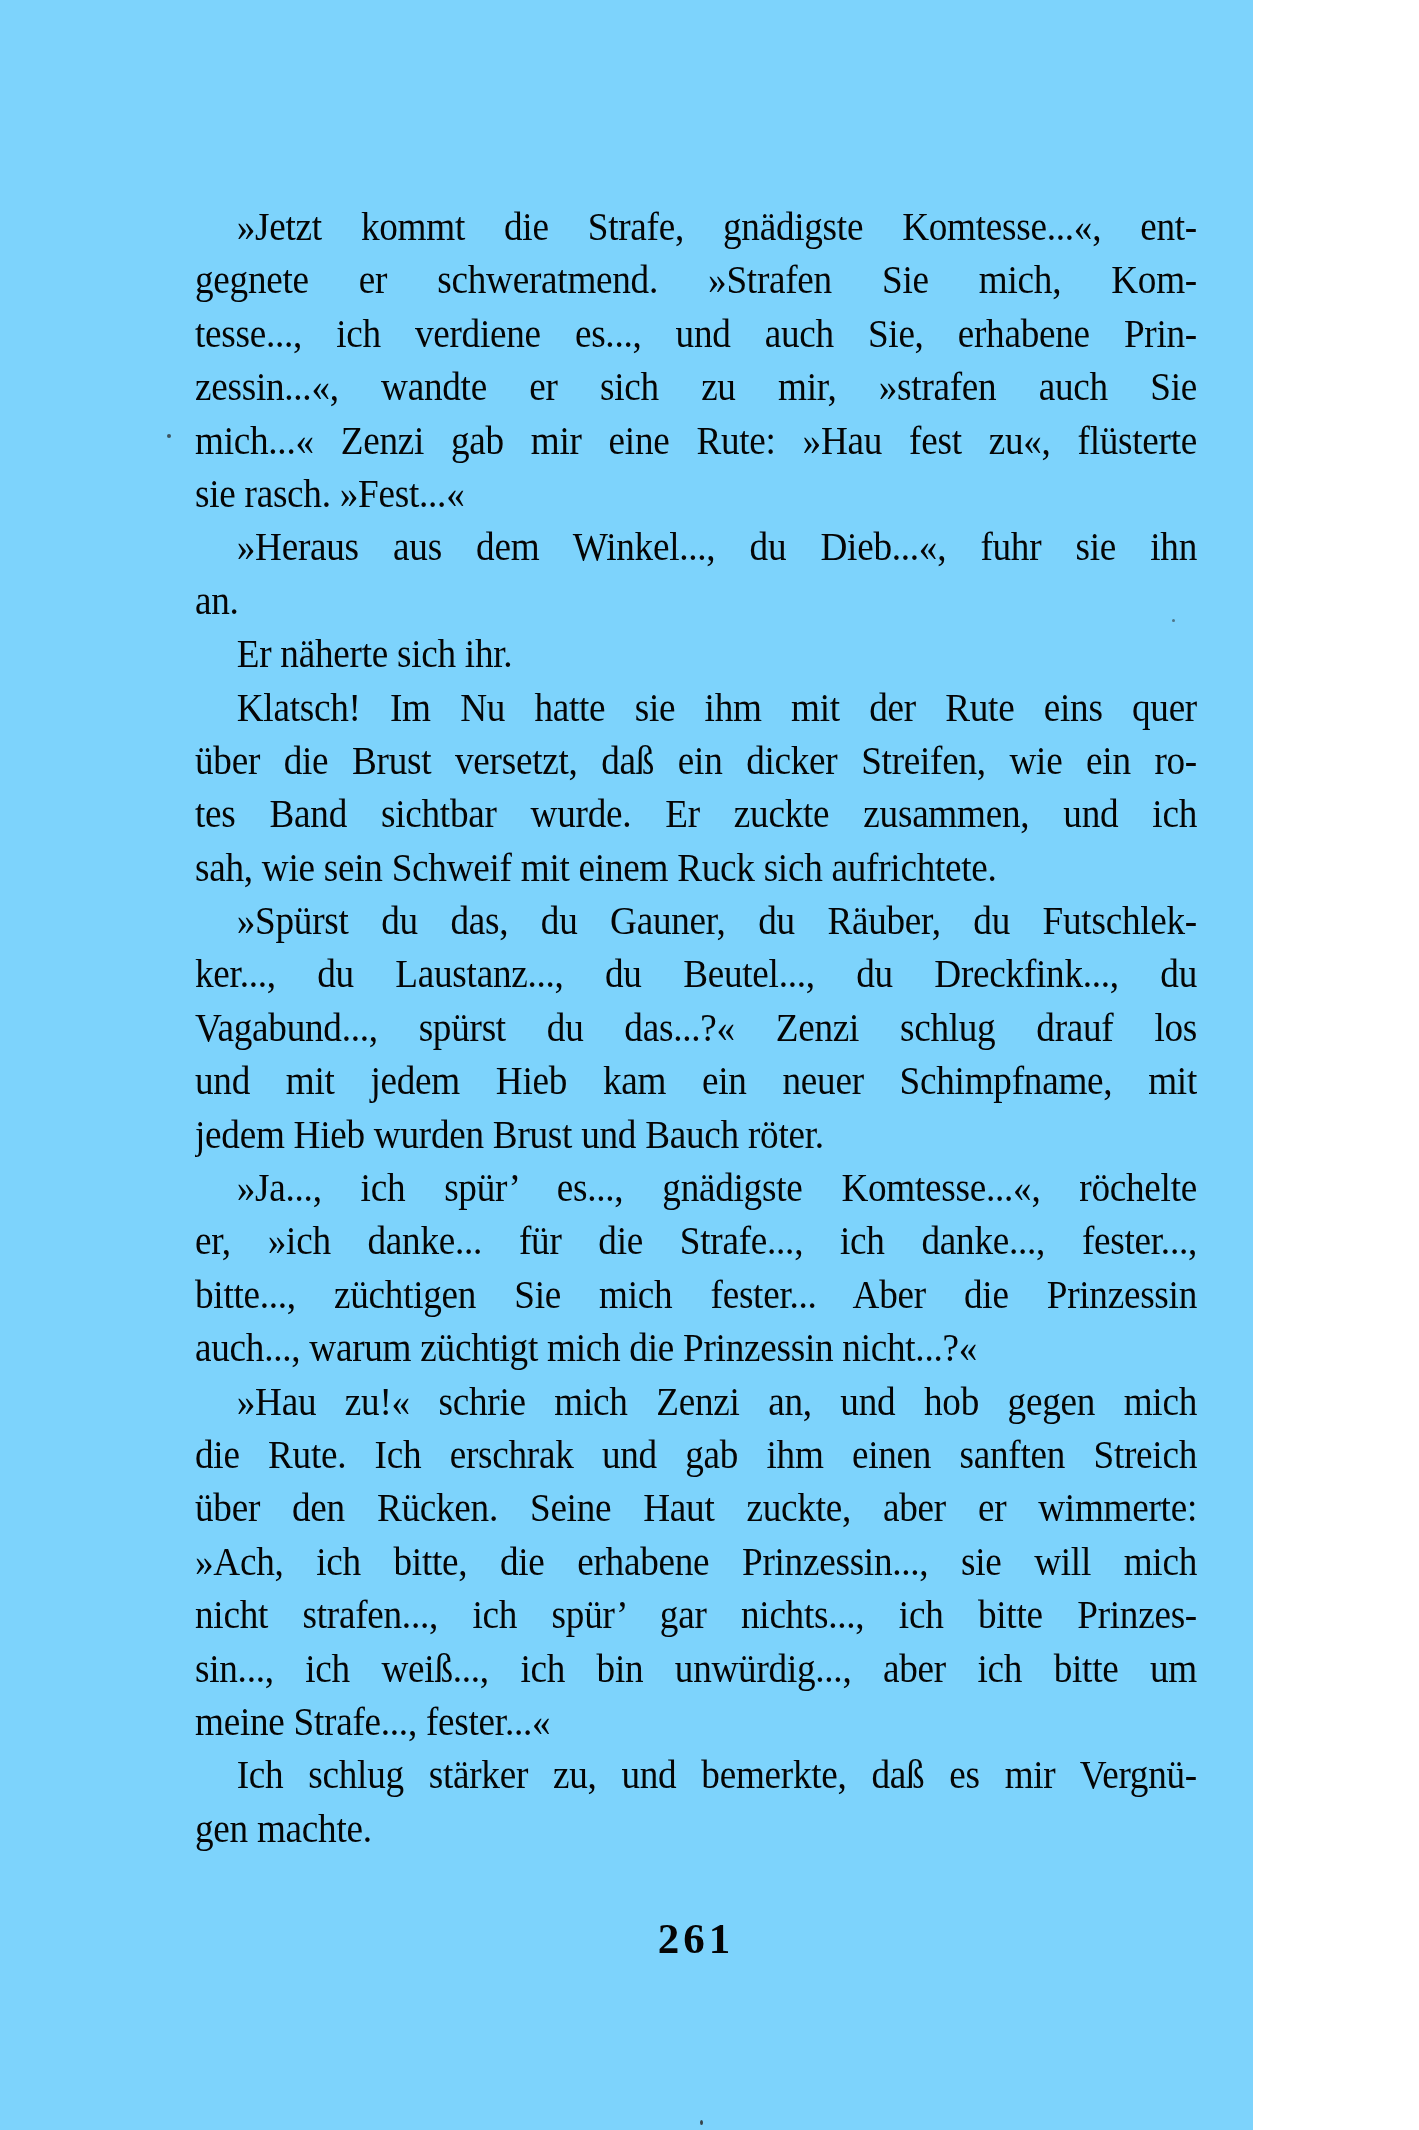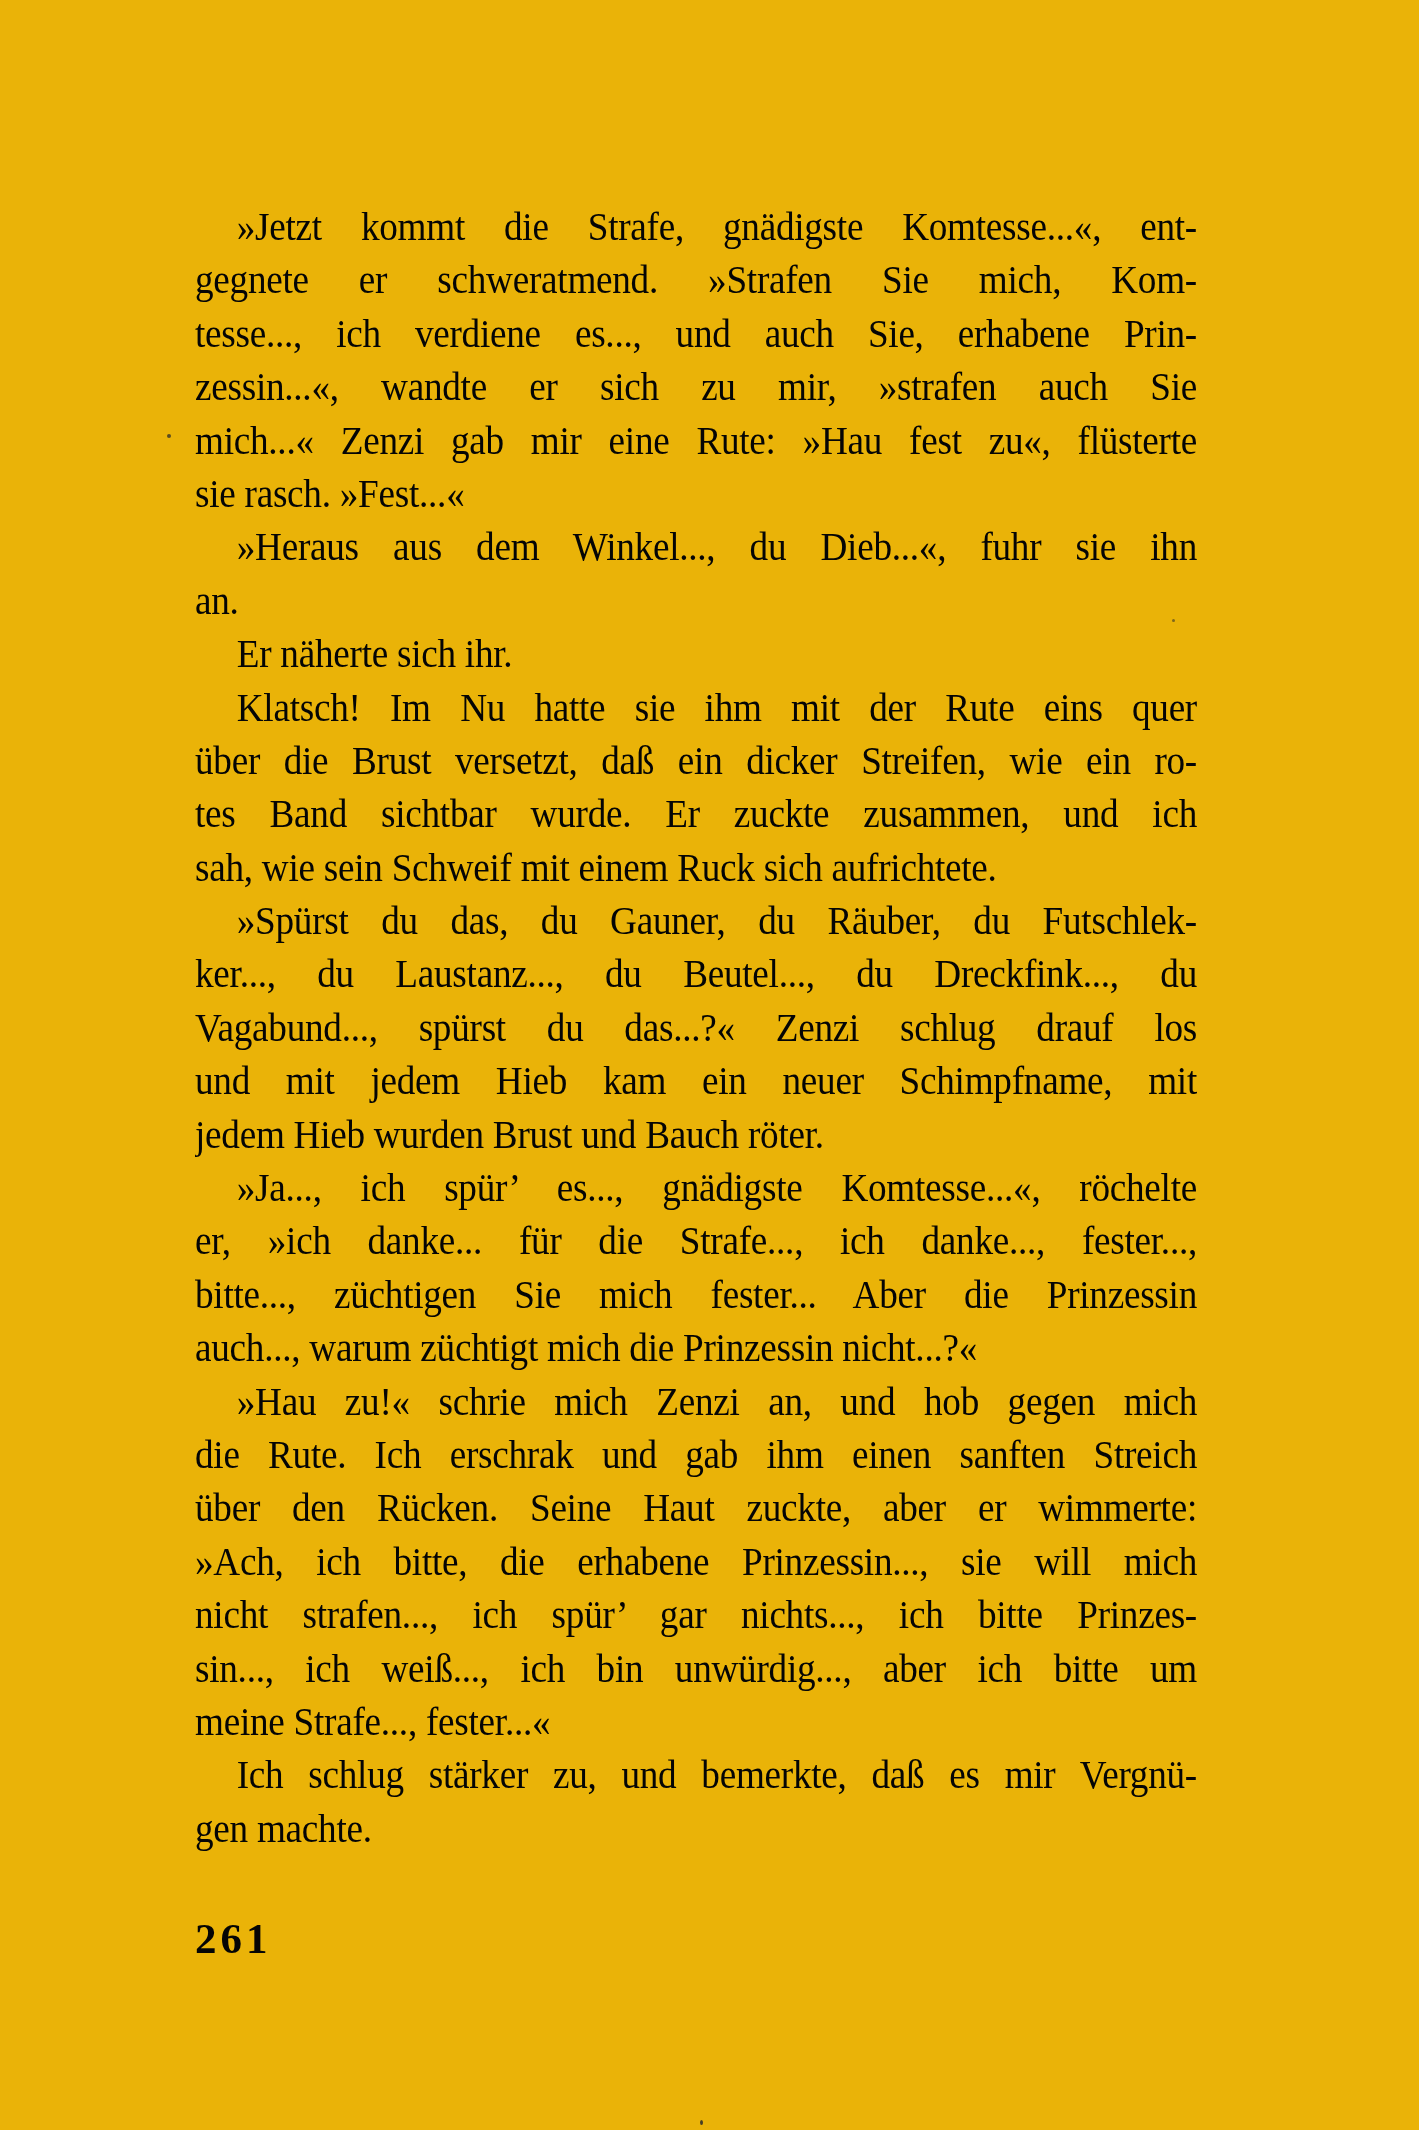--- a/index.html
+++ b/index.html
@@ -2,23 +2,23 @@
 <html lang="de"><head>
 <meta charset="utf-8">
 <style>
   html, body {
     margin: 0;
     padding: 0;
     background: #ffffff;
   }
   .page {
     position: relative;
-    width: 1419px;
+    width: 1253px;
     height: 2130px;
-    background: #eab308;
+    background: #7dd3fc;
     overflow: hidden;
     font-family: "Liberation Serif", "DejaVu Serif", serif;
     color: #050505;
   }
   
   .text-block {
     position: absolute;
     left: 195px;
     top: 200px;
     width: 1104px;
@@ -43,21 +43,21 @@
     text-indent: 46px;
   }
   .line.last {
     text-align-last: left;
   }
   .page-number {
     position: absolute;
     left: 195px;
     top: 1917px;
     width: 1002px;
-    text-align: left;
+    text-align: center;
     font-size: 43px;
     line-height: 43px;
     letter-spacing: 4px;
     font-weight: bold;
   }
   
   .speck {
     position: absolute;
     background: #2a2a2a;
     border-radius: 50%;

